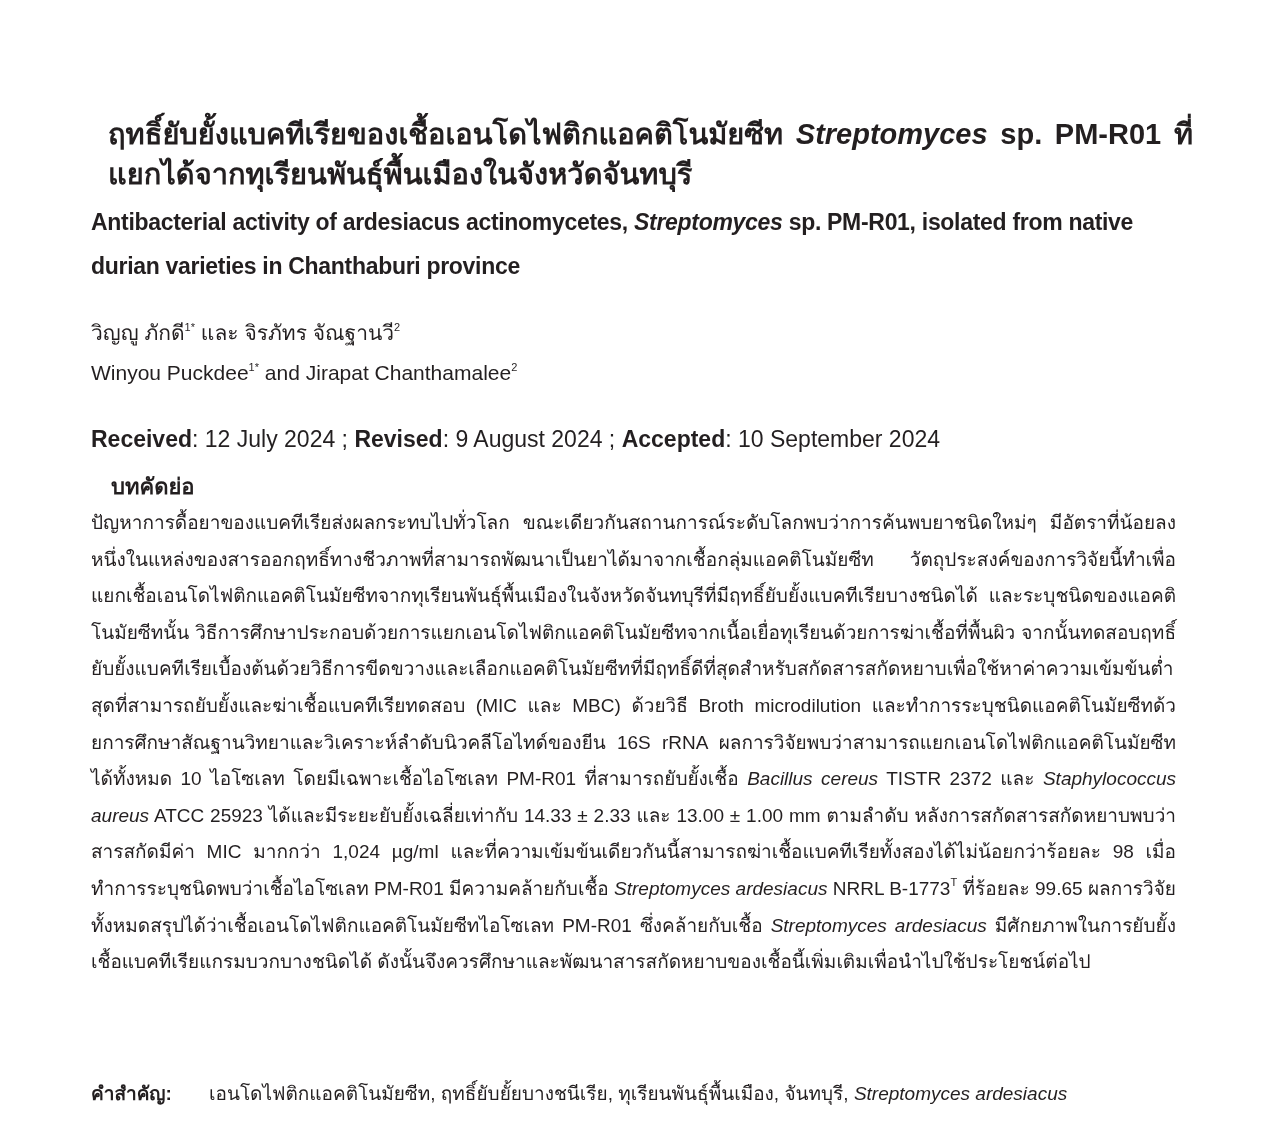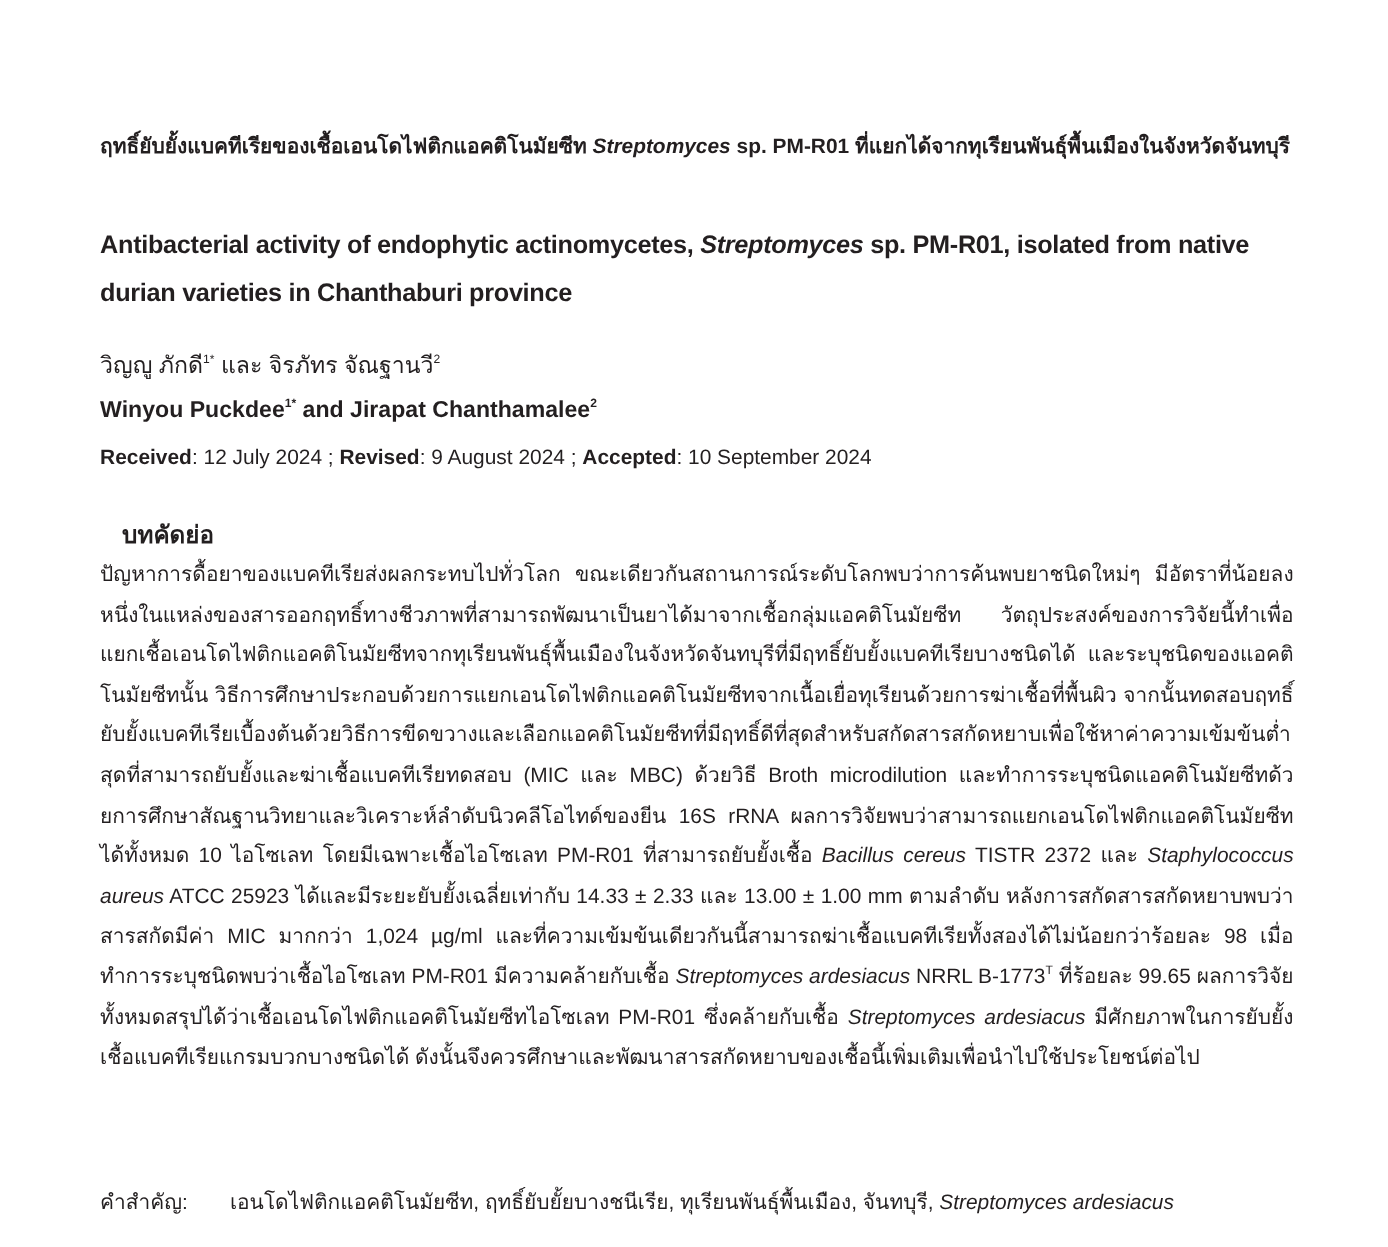--- a/index.html
+++ b/index.html
@@ -3,54 +3,54 @@
   <meta charset="utf-8">
   <style>
     html, body { margin: 0; padding: 0; background: #ffffff; }
     body {
       width: 1262px; height: 1134px; overflow: hidden; position: relative;
       color: #231f20;
       font-family: "Liberation Sans", "DejaVu Sans", sans-serif;
     }
     .page { position: absolute; left: 91px; top: 0; width: 1085px; }
     .th-title {
-      position: absolute; top: 114px; left: 0; width: 1085px;
-      font-size: 19px; font-weight: bold; line-height: 40px;
+      position: absolute; top: 114px; left: 17px; width: 1085px;
+      font-size: 29px; font-weight: bold; line-height: 40px;
       text-align: justify; text-align-last: left;
     }
     .en-title {
       position: absolute; top: 200px; left: 0; width: 1085px;
       font-size: 23px; font-weight: bold; line-height: 44px;
       letter-spacing: -0.3px;
     }
     .authors-th { position: absolute; top: 318px; left: 0; font-size: 21px; line-height: 30px; }
-    .authors-en { position: absolute; top: 358px; left: 0; font-size: 21px; line-height: 30px; font-weight: bold; }
+    .authors-en { position: absolute; top: 358px; left: 0; font-size: 21px; line-height: 30px; }
     sup { font-size: 11px; vertical-align: 9px; line-height: 0; }
-    .dates { position: absolute; top: 403px; left: 0; font-size: 19px; line-height: 28px; }
+    .dates { position: absolute; top: 425px; left: 0; font-size: 23px; line-height: 28px; }
     .abs-heading { position: absolute; top: 470px; left: 0; font-size: 22px; font-weight: bold; line-height: 34px; margin-left: 20px; }
     .abstract {
       position: absolute; top: 505px; left: 0; width: 1085px;
       font-size: 19px; line-height: 36.6px;
       text-align: justify;
     }
     .abstract b { font-weight: normal; }
     .abstract i { font-style: italic; }
     .keywords { position: absolute; top: 1079px; left: 0; width: 1085px; font-size: 19px; line-height: 30px; }
-    .kw-label { font-weight: normal; display: inline-block; width: 118px; }
+    .kw-label { font-weight: bold; display: inline-block; width: 118px; }
     i { font-style: italic; }
     b { font-weight: bold; }
   </style>
 </head>
 <body>
 
 <div class="page">
 
   <div class="th-title"><span>ฤทธิ์ยับยั้งแบคทีเรียของเชื้อเอนโดไฟติกแอคติโนมัยซีท </span><i>Streptomyces</i><span> sp. PM-R01 ที่แยกได้จากทุเรียนพันธุ์พื้นเมืองในจังหวัดจันทบุรี</span></div>
 
-  <div class="en-title"><span>Antibacterial activity of endophytic actinomycetes, </span><i>Streptomyces</i><span> sp. PM-R01, isolated from native durian varieties in Chanthaburi province</span></div>
+  <div class="en-title"><span>Antibacterial activity of ardesiacus actinomycetes, </span><i>Streptomyces</i><span> sp. PM-R01, isolated from native durian varieties in Chanthaburi province</span></div>
 
   <div class="authors-th"><span>วิญญู ภักดี</span><sup>1*</sup><span> และ </span><span>จิรภัทร จัณฐานวี</span><sup>2</sup></div>
 
   <div class="authors-en"><span>Winyou Puckdee</span><sup>1*</sup><span> and </span><span>Jirapat Chanthamalee</span><sup>2</sup></div>
 
   <div class="dates"><b>Received</b><span>: 12 July 2024 ; </span><b>Revised</b><span>: 9 August 2024 ; </span><b>Accepted</b><span>: 10 September 2024</span></div>
 
   <div class="abs-heading">บทคัดย่อ</div>
 
   <div class="abstract"><b>ปัญหา</b><span>การดื้อยาของแบคทีเรียส่งผลกระทบไปทั่วโลก ขณะเดียวกันสถานการณ์ระดับโลกพบว่าการค้นพบยาชนิดใหม่ๆ มีอัตราที่น้อยลง หนึ่งในแหล่งของสารออกฤทธิ์ทางชีวภาพที่สามารถพัฒนาเป็นยาได้มาจากเชื้อกลุ่มแอคติโนมัยซีท </span><b>วัตถุประสงค์ของการวิจัย</b><span>นี้ทำเพื่อแยกเชื้อเอนโดไฟติกแอคติโนมัยซีทจากทุเรียนพันธุ์พื้นเมืองในจังหวัดจันทบุรีที่มีฤทธิ์ยับยั้งแบคทีเรียบางชนิดได้ และระบุชนิดของแอคติโนมัยซีทนั้น </span><b>วิธีการศึกษา</b><span>ประกอบด้วยการแยกเอนโดไฟติกแอคติโนมัยซีทจากเนื้อเยื่อทุเรียนด้วยการฆ่าเชื้อที่พื้นผิว จากนั้นทดสอบฤทธิ์ยับยั้งแบคทีเรียเบื้องต้นด้วยวิธีการขีดขวางและเลือกแอคติโนมัยซีทที่มีฤทธิ์ดีที่สุดสำหรับสกัดสารสกัดหยาบเพื่อใช้หาค่าความเข้มข้นต่ำสุดที่สามารถยับยั้งและฆ่าเชื้อแบคทีเรียทดสอบ (MIC และ MBC) ด้วยวิธี Broth microdilution และทำการระบุชนิดแอคติโนมัยซีทด้วยการศึกษาสัณฐานวิทยาและวิเคราะห์ลำดับนิวคลีโอไทด์ของยีน 16S rRNA </span><b>ผลการวิจัย</b><span>พบว่าสามารถแยกเอนโดไฟติกแอคติโนมัยซีทได้ทั้งหมด 10 ไอโซเลท โดยมีเฉพาะเชื้อไอโซเลท PM-R01 ที่สามารถยับยั้งเชื้อ </span><i>Bacillus cereus</i><span> TISTR 2372 และ </span><i>Staphylococcus aureus</i><span> ATCC 25923 ได้และมีระยะยับยั้งเฉลี่ยเท่ากับ 14.33 ± 2.33 และ 13.00 ± 1.00 mm ตามลำดับ หลังการสกัดสารสกัดหยาบพบว่าสารสกัดมีค่า MIC มากกว่า 1,024 µg/ml และที่ความเข้มข้นเดียวกันนี้สามารถฆ่าเชื้อแบคทีเรียทั้งสองได้ไม่น้อยกว่าร้อยละ 98 เมื่อทำการระบุชนิดพบว่าเชื้อไอโซเลท PM-R01 มีความคล้ายกับเชื้อ </span><i>Streptomyces ardesiacus</i><span> NRRL B-1773</span><sup>T</sup><span> ที่ร้อยละ 99.65 </span><b>ผลการวิจัยทั้งหมดสรุปได้ว่า</b><span>เชื้อเอนโดไฟติกแอคติโนมัยซีทไอโซเลท PM-R01 ซึ่งคล้ายกับเชื้อ </span><i>Streptomyces ardesiacus</i><span> มีศักยภาพในการยับยั้งเชื้อแบคทีเรียแกรมบวกบางชนิดได้ ดังนั้นจึงควรศึกษาและพัฒนาสารสกัดหยาบของเชื้อนี้เพิ่มเติมเพื่อนำไปใช้ประโยชน์ต่อไป</span></div>

